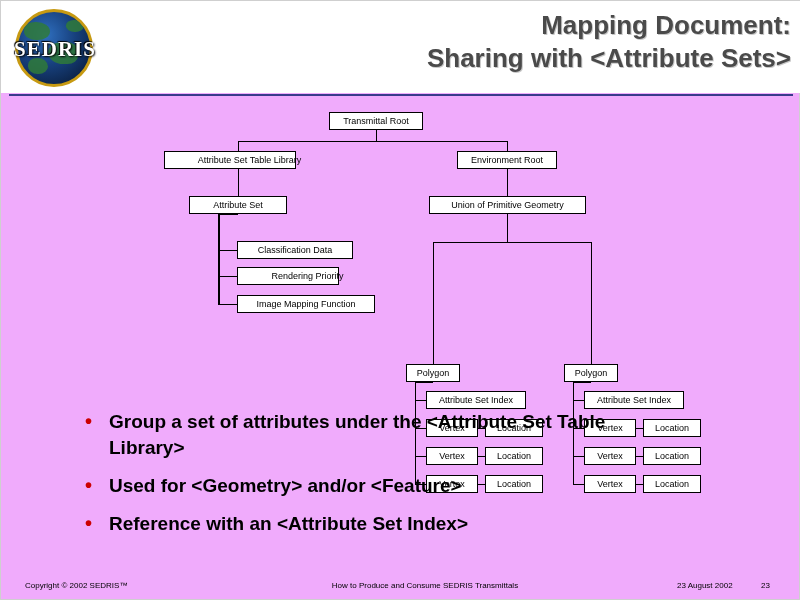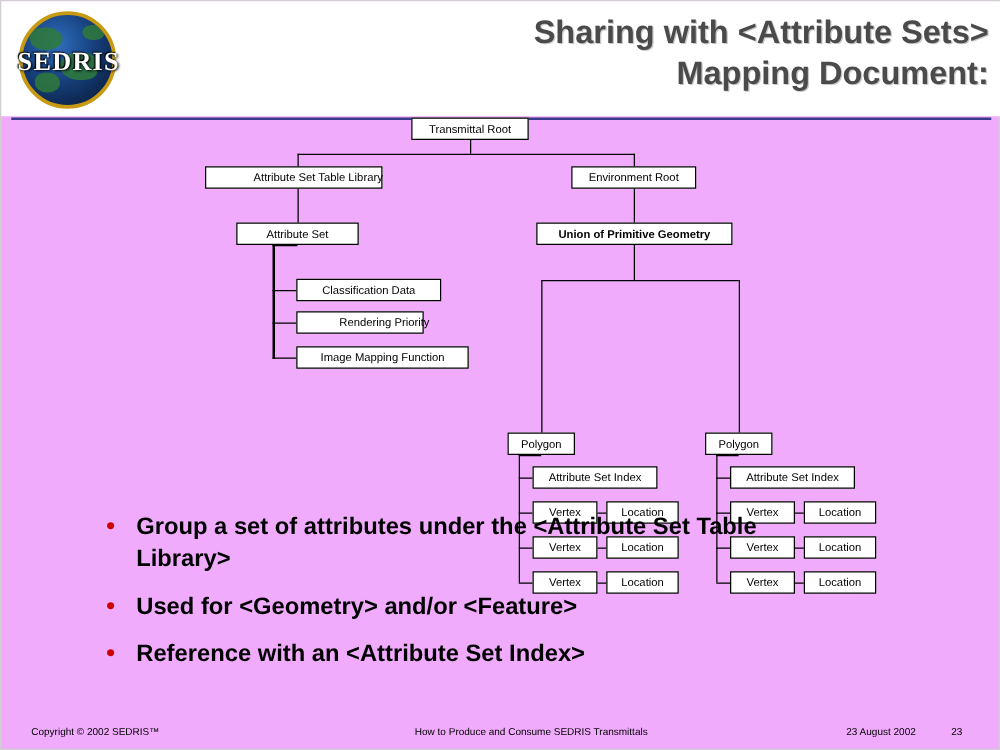--- a/index.html
+++ b/index.html
@@ -93,21 +93,21 @@
     font-weight: bold;
     color: #ffffff;
     letter-spacing: 1px;
     text-shadow: 1px 1px 2px #000000, -1px -1px 1px #000000;
   }
 
   
   .diagram {
     position: absolute;
     left: 0;
-    top: 82px;
+    top: 100px;
     width: 800px;
     height: 305px;
   }
   .node {
     position: absolute;
     background: #ffffff;
     border: 1px solid #000000;
     color: #000000;
     font-size: 9px;
     line-height: 10px;
@@ -178,35 +178,35 @@
     <div class="logo">
       <div class="logo-disc">
         <div class="land l1"></div>
         <div class="land l2"></div>
         <div class="land l3"></div>
         <div class="land l4"></div>
       </div>
       <div class="logo-text">SEDRIS</div>
     </div>
     <div class="title-block">
+      <div>Mapping Document:</div>
       <div>Sharing with &lt;Attribute Sets&gt;</div>
-      <div>Mapping Document:</div>
     </div>
   </div>
   <div class="header-rule"></div>
 
   <div class="diagram">
 
     <div class="node" style="left:328px; top:11px;  width:94px;  height:18px;">Transmittal Root</div>
 
-    <div class="node" style="left:163px; top:50px;  width:142px; height:18px;padding-left:43px;">Attribute Set Table Library</div>
+    <div class="node" style="left:163px; top:50px;  width:132px; height:18px;padding-left:43px;">Attribute Set Table Library</div>
     <div class="node" style="left:456px; top:50px;  width:100px; height:18px;">Environment Root</div>
 
     <div class="node" style="left:188px; top:95px;  width:98px;  height:18px;">Attribute Set</div>
-    <div class="node" style="left:428px; top:95px;  width:157px; height:18px;font-weight:bold;">Union of Primitive Geometry</div>
+    <div class="node" style="left:428px; top:95px;  width:157px; height:18px;">Union of Primitive Geometry</div>
 
     <div class="node" style="left:236px; top:140px; width:116px; height:18px;">Classification Data</div>
     <div class="node" style="left:236px; top:166px; width:102px; height:18px;padding-left:43px;">Rendering Priority</div>
     <div class="node" style="left:236px; top:194px; width:138px; height:18px;">Image Mapping Function</div>
 
     <div class="node" style="left:405px; top:263px; width:54px;  height:18px;">Polygon</div>
     <div class="node" style="left:563px; top:263px; width:54px;  height:18px;">Polygon</div>
 
     <div class="node" style="left:425px; top:290px; width:100px; height:18px;">Attribute Set Index</div>
     <div class="node" style="left:425px; top:318px; width:52px;  height:18px;">Vertex</div>

